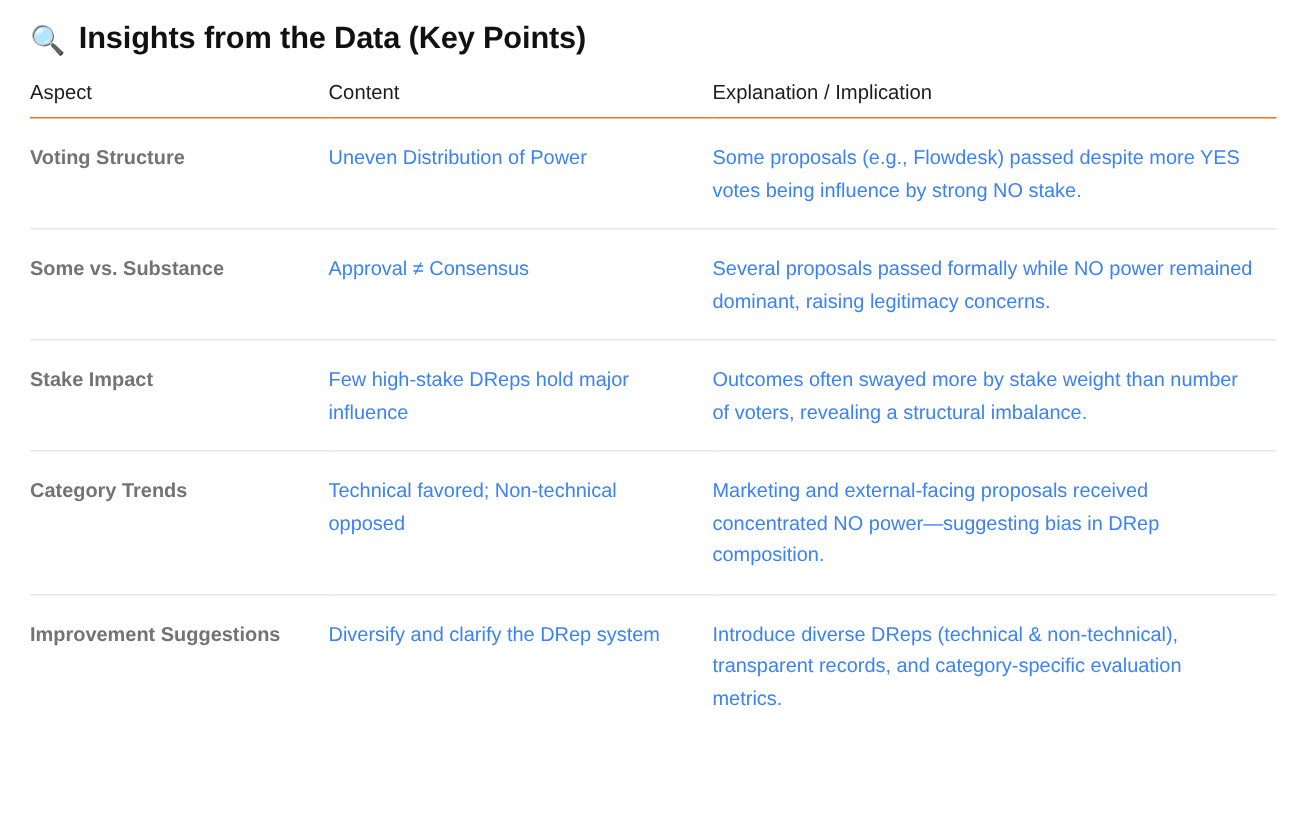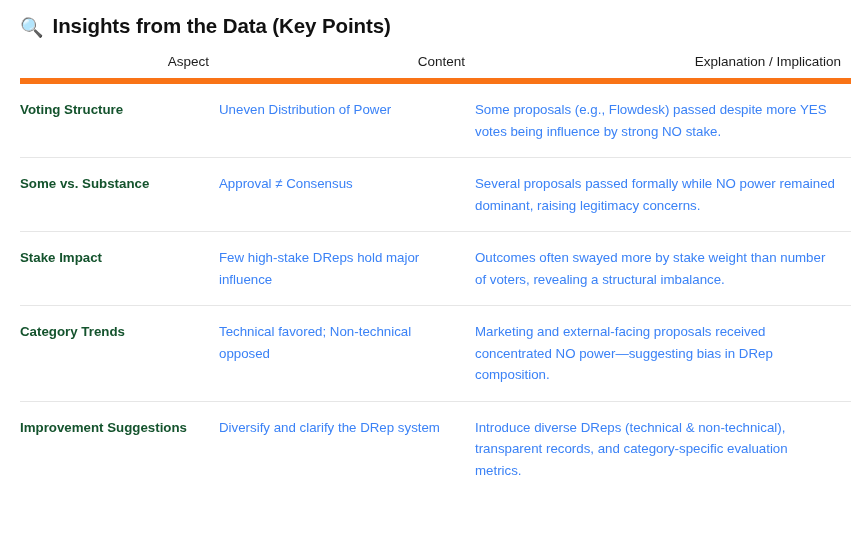--- a/index.html
+++ b/index.html
@@ -37,40 +37,40 @@
   }
   table.insights {
     border-collapse: collapse;
     width: 831px;
     table-layout: fixed;
   }
   table.insights col.c1 { width: 199px; }
   table.insights col.c2 { width: 256px; }
   table.insights col.c3 { width: 376px; }
   table.insights th {
-    text-align: right;
+    text-align: left;
     font-weight: normal;
     font-size: 13.5px;
     color: #1c1c1c;
     padding: 0 10px 9px 0;
-    border-bottom: 6px solid #f97316;
+    border-bottom: 1px solid #f97316;
     vertical-align: bottom;
     margin-left: 16px;
   }
   table.insights td {
     font-size: 13.3px;
     color: #3b82f6;
     padding: 15px 16px 15px 0;
     border-bottom: 1px solid #e6e6e6;
     vertical-align: top;
     line-height: 1.62;
   }
   table.insights td.aspect {
     font-weight: bold;
-    color: #14532d;
+    color: #737373;
     margin-left: 12px;
   }
   table.insights tr:last-child td {
     border-bottom: none;
   }
 </style>
 </head>
 <body>
 
 <div class="page">

